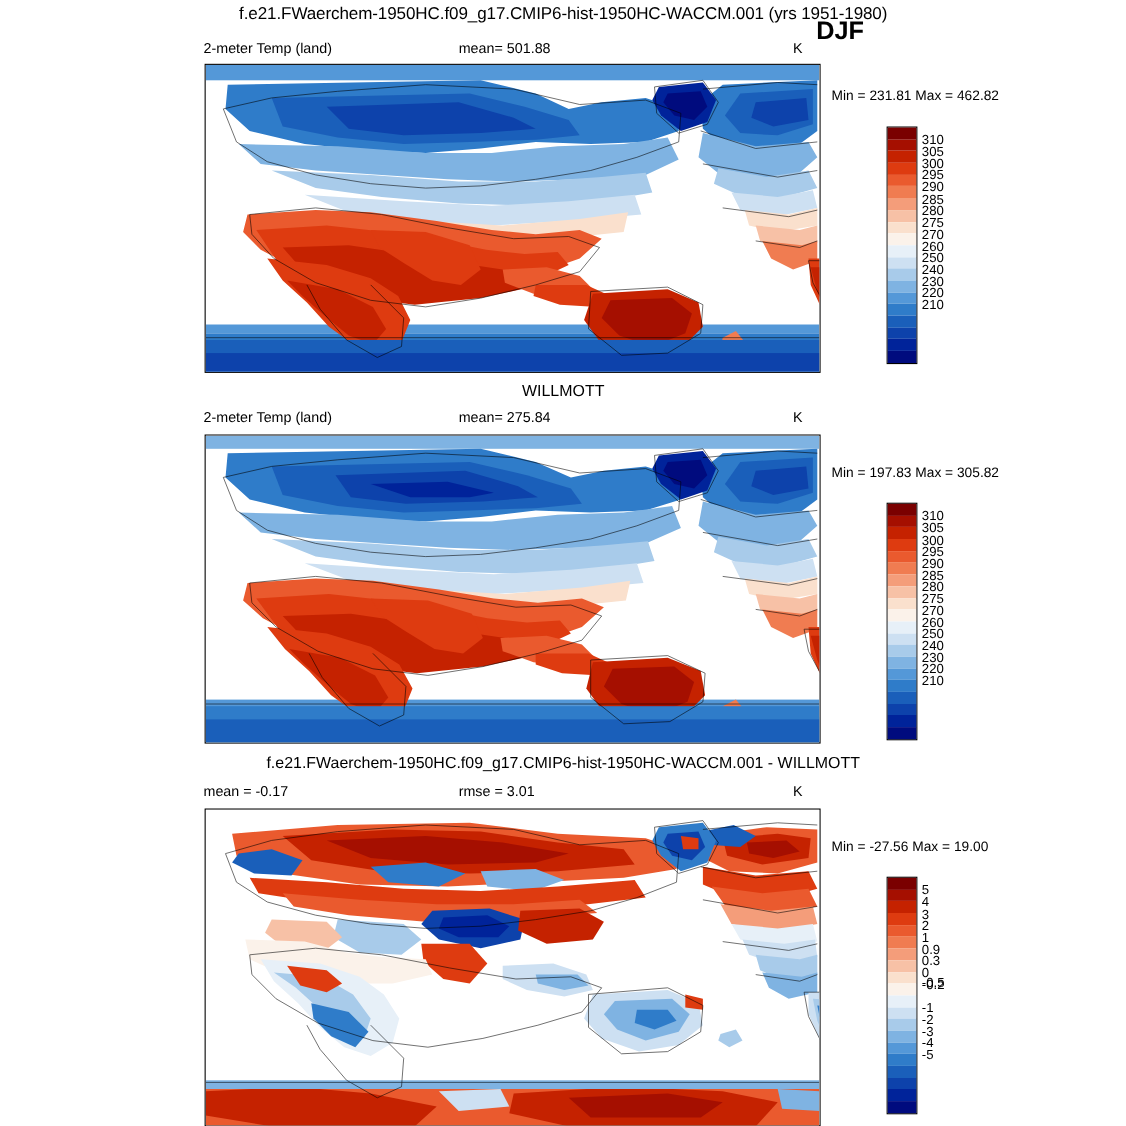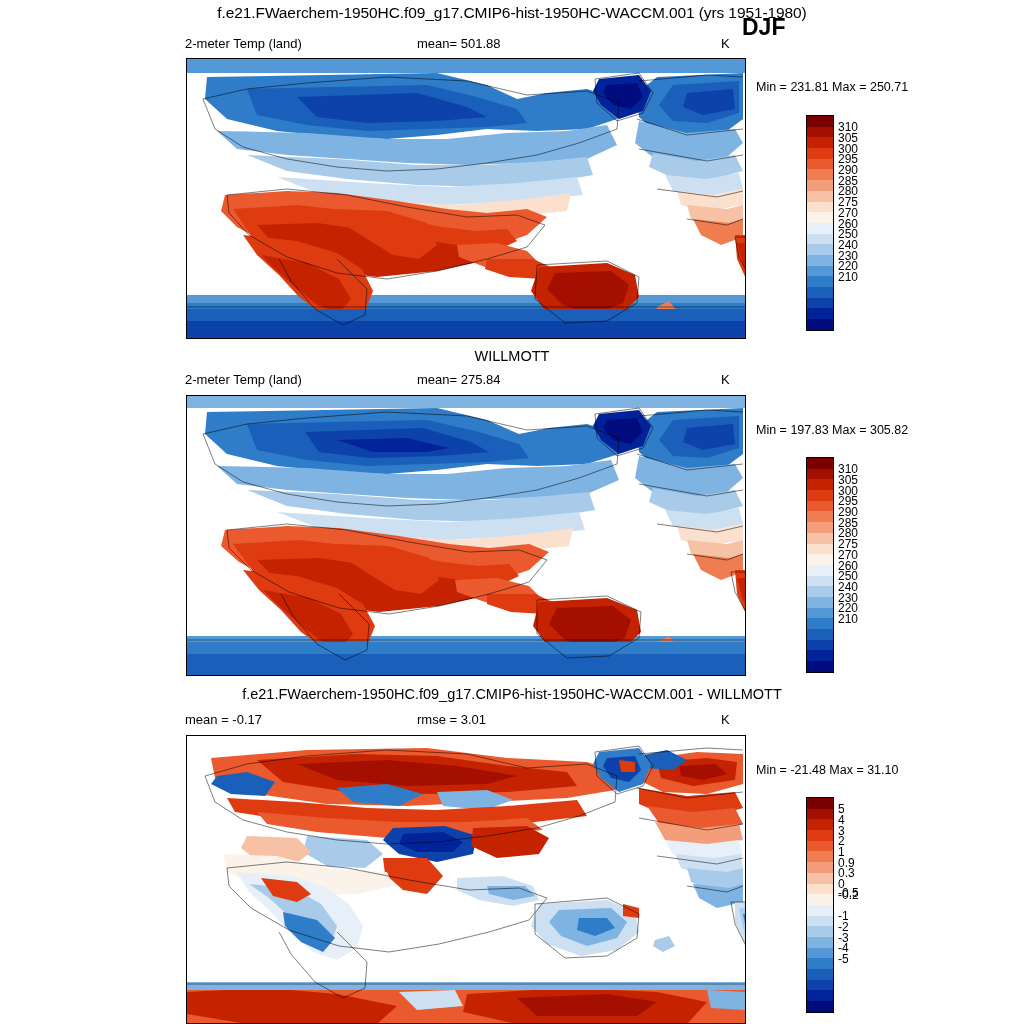--- a/index.html
+++ b/index.html
@@ -111,21 +111,21 @@
   <div class="main-title">f.e21.FWaerchem-1950HC.f09_g17.CMIP6-hist-1950HC-WACCM.001 (yrs 1951-1980)</div>
   <div class="season-label">DJF</div>
 
   <div class="panel">
     <div class="panel-header" style="top:36px;">
       <span class="hdr-left">2-meter Temp (land)</span>
       <span class="hdr-mid">mean= 501.88</span>
       <span class="hdr-right">K</span>
     </div>
 
-    <div class="minmax" style="top:80px; left:756px;">Min = 231.81 Max = 250.71</div>
+    <div class="minmax" style="top:80px; left:756px;">Min = 231.81 Max = 462.82</div>
 
     <div class="map-frame" style="left:186px; top:58px; width:560px; height:281px;">
       <svg class="map-svg" width="558" height="279" viewBox="0 0 558 279" xmlns="http://www.w3.org/2000/svg">
         <defs>
           <clipPath id="mclip1">
               <rect x="0" y="0" width="558" height="279"></rect>
             </clipPath>
         </defs>
         <g clip-path="url(#mclip1)">
           <rect x="0" y="0" width="558" height="279" fill="#ffffff"></rect>
@@ -364,21 +364,21 @@
 
   <div class="panel">
     <div class="panel-subtitle" style="top:686px;">f.e21.FWaerchem-1950HC.f09_g17.CMIP6-hist-1950HC-WACCM.001 - WILLMOTT</div>
 
     <div class="panel-header" style="top:712px;">
       <span class="hdr-left">mean =  -0.17</span>
       <span class="hdr-mid">rmse =   3.01</span>
       <span class="hdr-right">K</span>
     </div>
 
-    <div class="minmax" style="top:763px; left:756px;">Min = -21.48 Max =  31.10</div>
+    <div class="minmax" style="top:763px; left:756px;">Min = -27.56 Max =  19.00</div>
 
     <div class="map-frame" style="left:186px; top:735px; width:560px; height:289px;">
       <svg class="map-svg" width="558" height="288" viewBox="0 0 558 288" xmlns="http://www.w3.org/2000/svg">
         <defs>
           <clipPath id="mclip3">
               <rect x="0" y="0" width="558" height="288"></rect>
             </clipPath>
         </defs>
         <g clip-path="url(#mclip3)">
           <rect x="0" y="0" width="558" height="288" fill="#ffffff"></rect>

